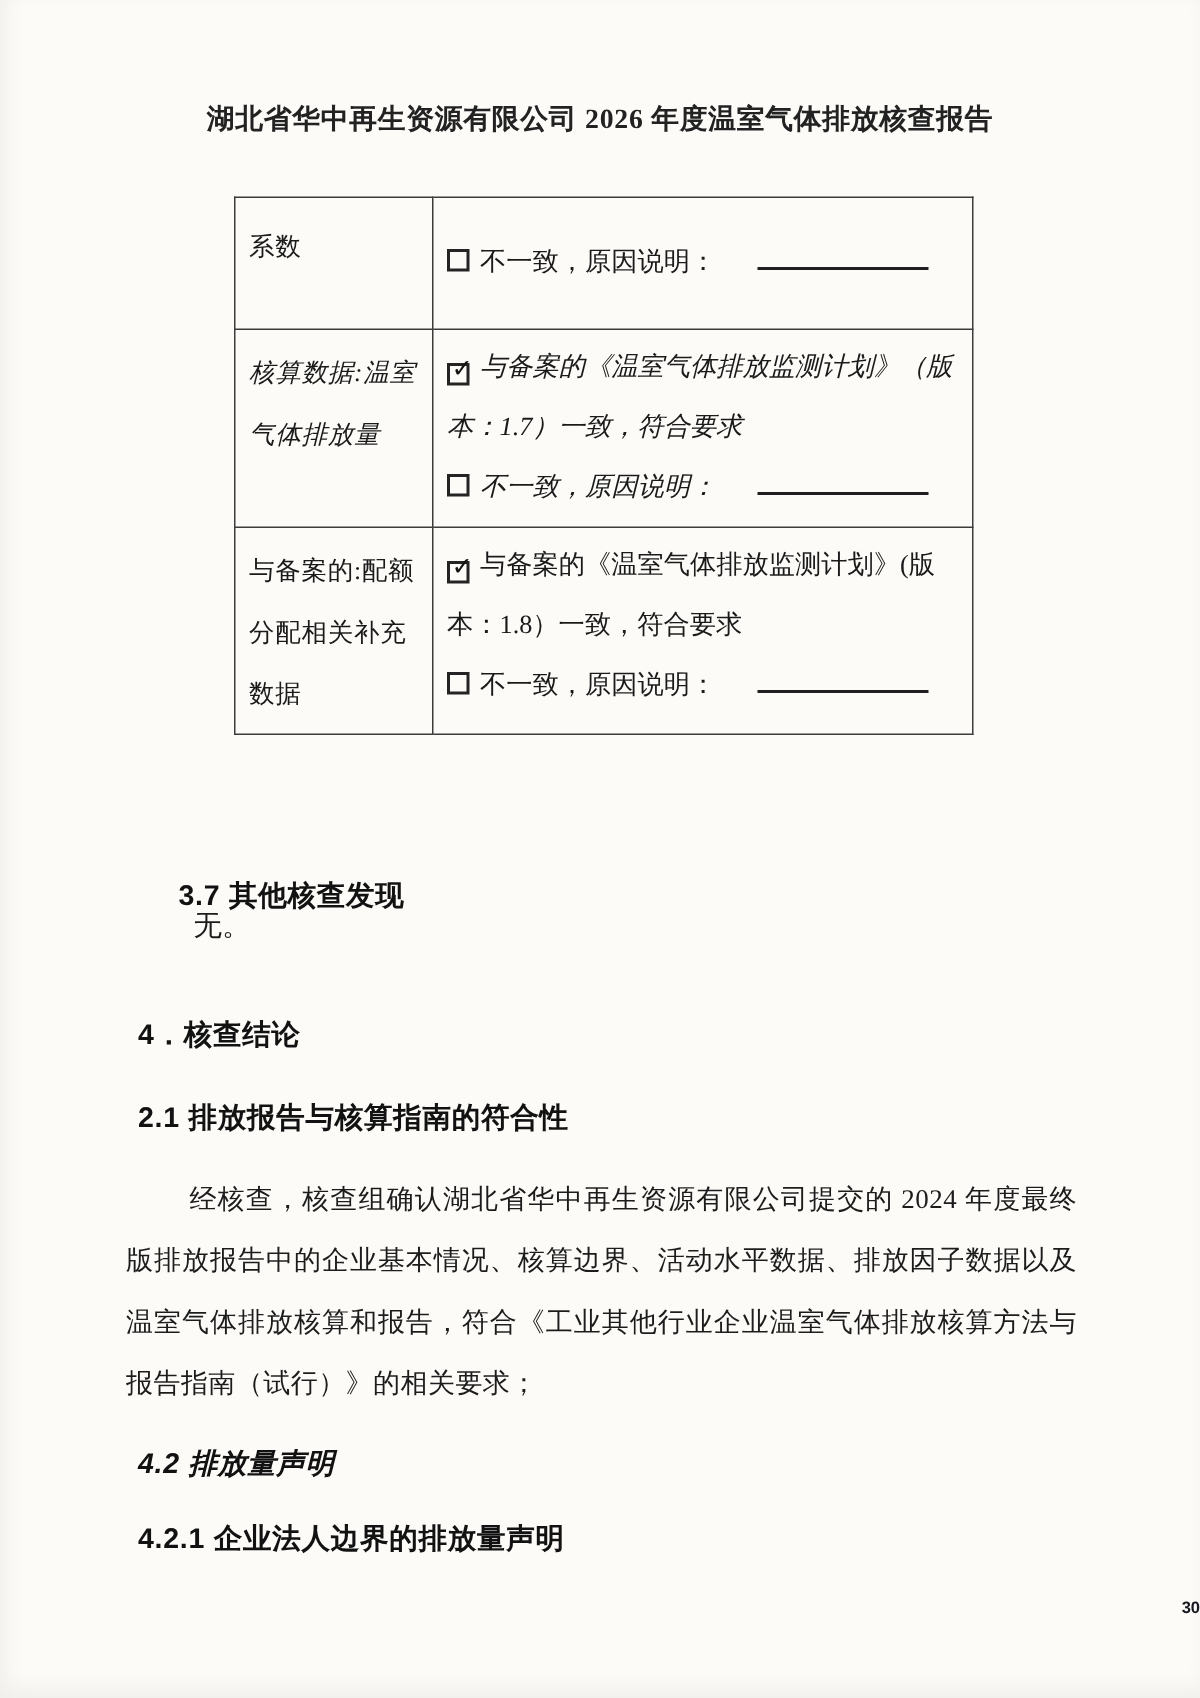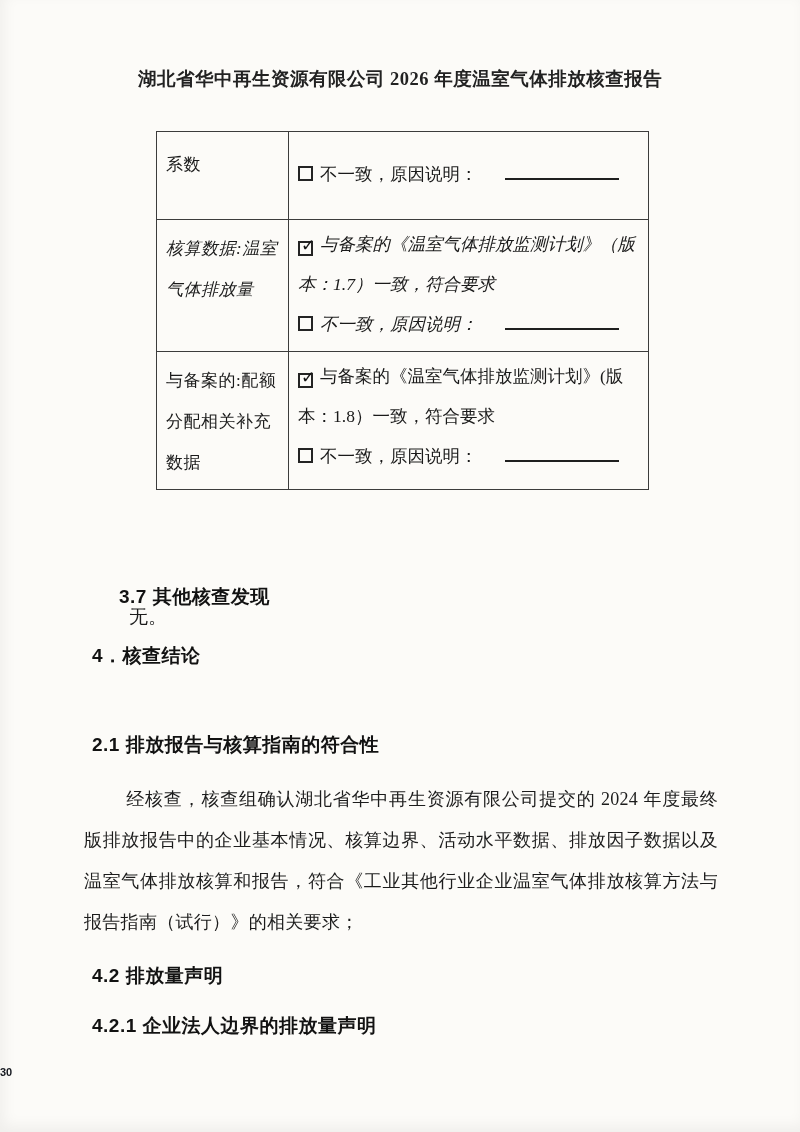--- a/index.html
+++ b/index.html
@@ -90,23 +90,23 @@
   .heading {
     position: absolute;
     font-family: "Liberation Sans", "DejaVu Sans", sans-serif;
     font-weight: 700;
     font-size: 19px;
     color: #121212;
     letter-spacing: 0.5px;
     white-space: nowrap;
   }
   .h-3-7  { left: 119px; top: 536px; margin-top: 48px; }
-  .h-4    { left: 92px;  top: 643px; }
+  .h-4    { left: 92px;  top: 677px; }
   .h-4-1  { left: 92px;  top: 732px; }
-  .h-4-2  { left: 92px;  top: 963px; }
+  .h-4-2  { left: 92px;  top: 963px; font-style: italic; }
   .h-4-2-1{ left: 92px;  top: 1013px; text-align: right; }
   .body-none {
     position: absolute;
     left: 129px;
     top: 604px;
     font-size: 19px;
     color: #1c1c1c;
   }
   .para-4-1 {
     position: absolute;
@@ -118,21 +118,21 @@
     text-align: justify;
     text-indent: 2.35em;
     color: #1c1c1c;
     letter-spacing: 0.3px;
   }
   .page-number {
     position: absolute;
     left: 0;
     right: 0;
     top: 1066px;
-    text-align: left;
+    text-align: right;
     font-family: "Liberation Sans", "DejaVu Sans", sans-serif;
     font-size: 11px;
     font-weight: 700;
     color: #15181f;
   }
 </style>
 </head>
 <body>
 
 <div class="page">

